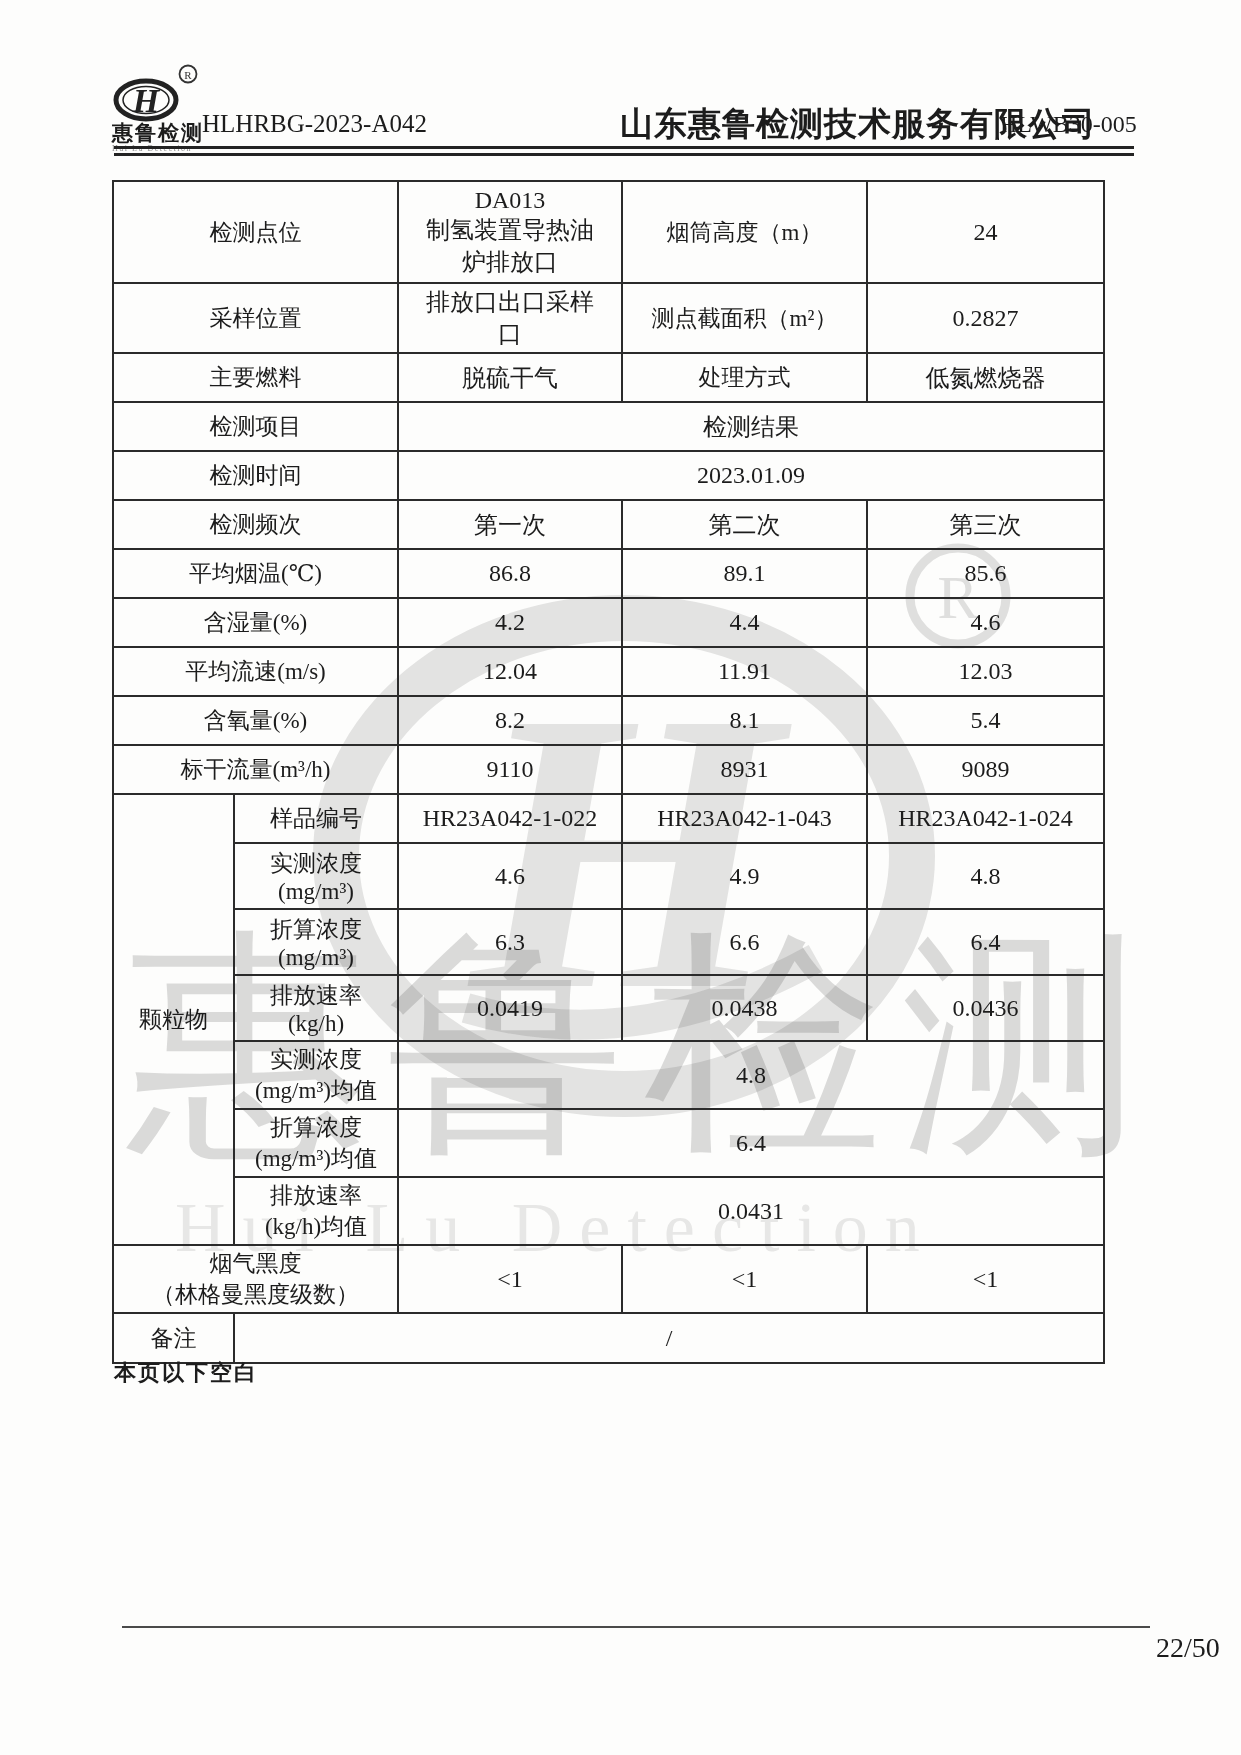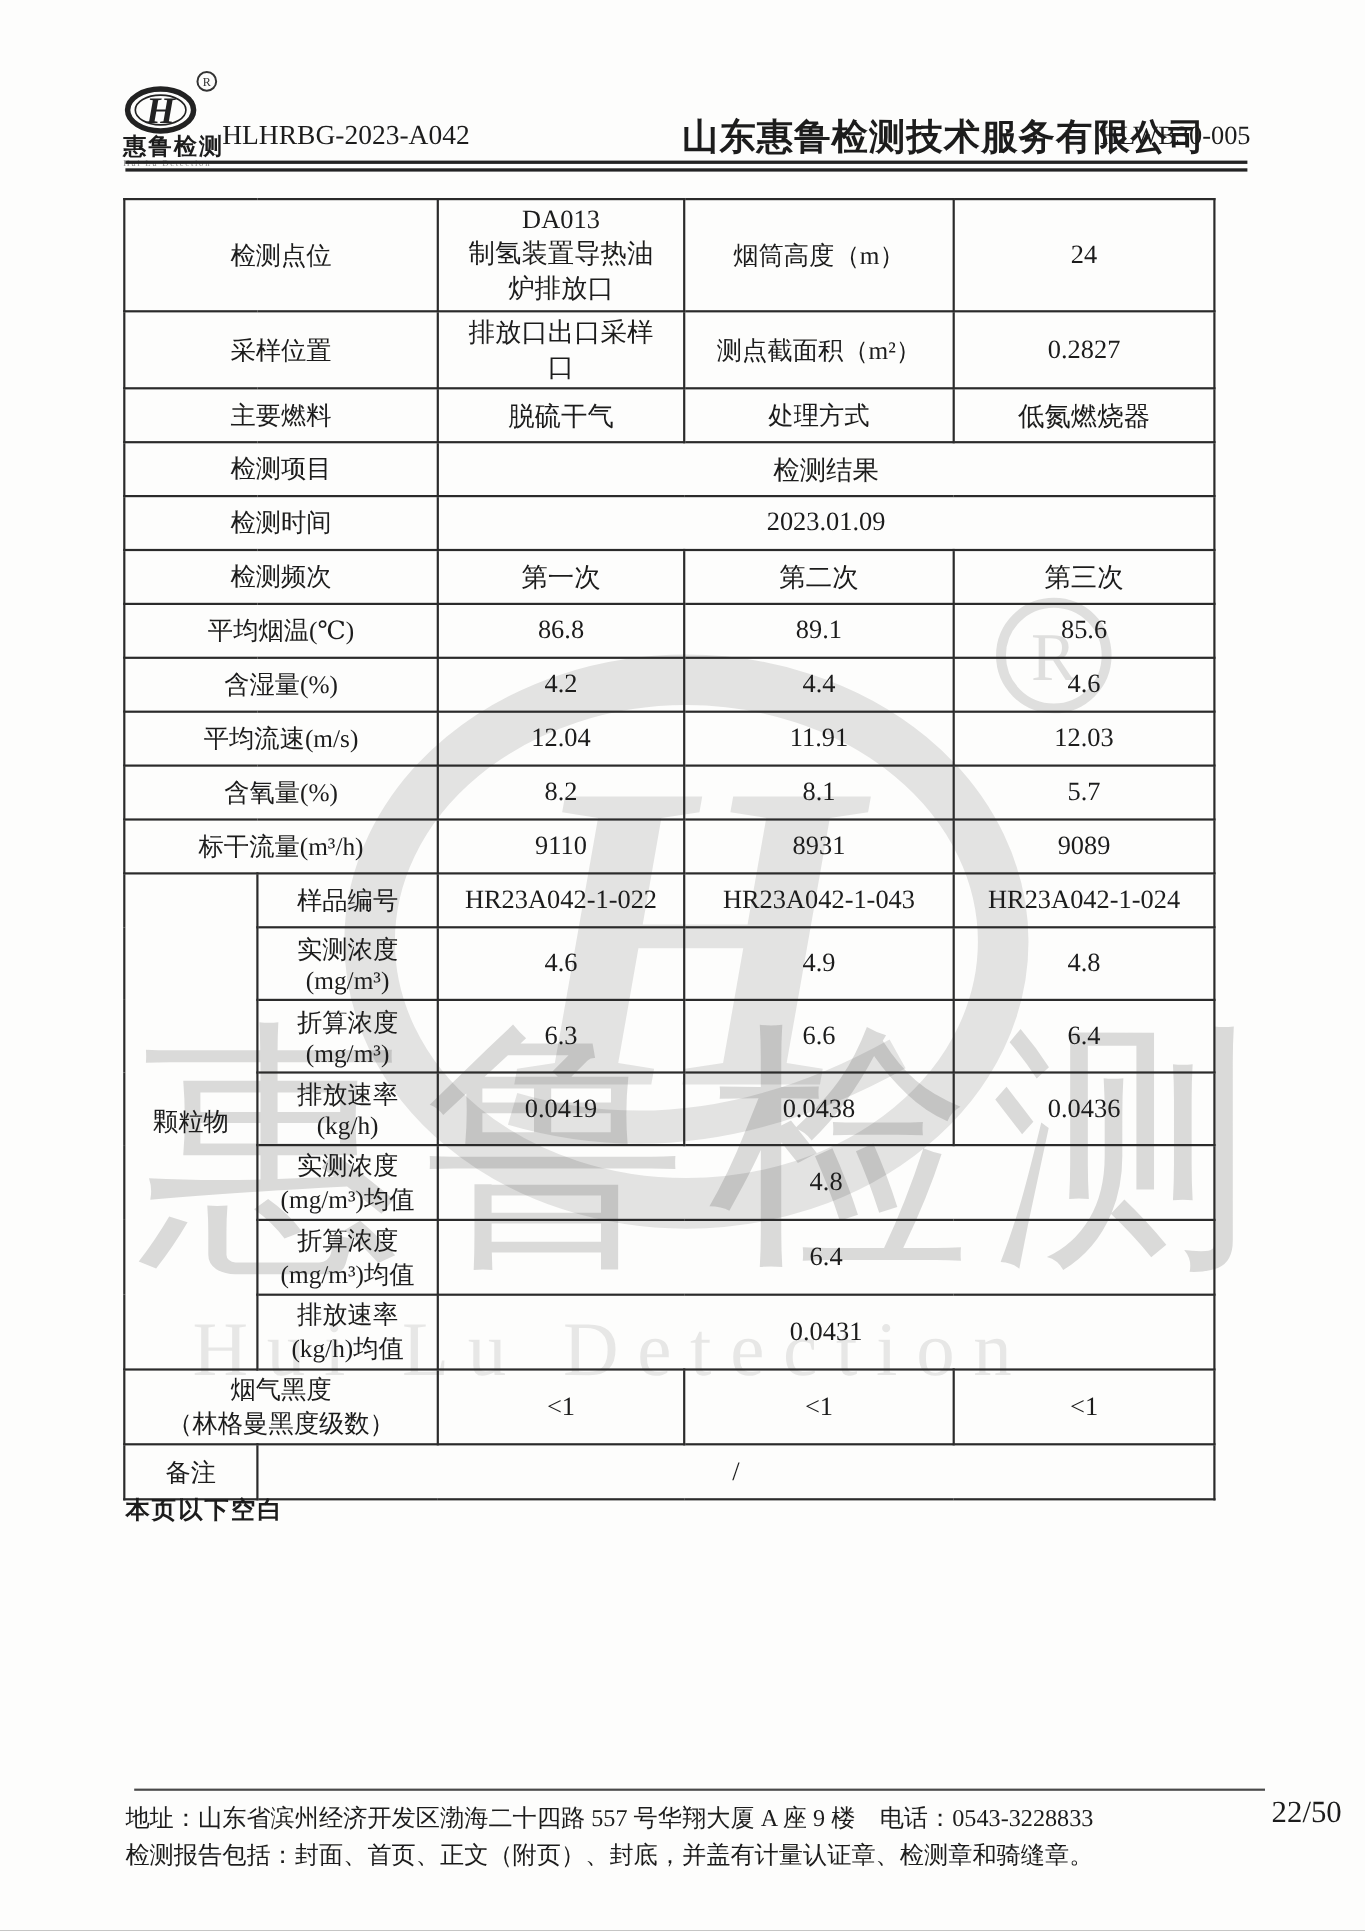--- a/index.html
+++ b/index.html
@@ -157,21 +157,21 @@
       <tr class="h49">
         <td colspan="2" class="lbl">平均流速(m/s)</td>
         <td class="val">12.04</td>
         <td class="val">11.91</td>
         <td class="val">12.03</td>
       </tr>
       <tr class="h49">
         <td colspan="2" class="lbl">含氧量(%)</td>
         <td class="val">8.2</td>
         <td class="val">8.1</td>
-        <td class="val">5.7</td>
+        <td class="val">5.4</td>
       </tr>
       <tr class="h49">
         <td colspan="2" class="lbl">标干流量(m³/h)</td>
         <td class="val">9110</td>
         <td class="val">8931</td>
         <td class="val">9089</td>
       </tr>
       <tr class="h49">
         <td rowspan="7" class="lbl">颗粒物</td>
         <td class="lbl">样品编号</td>
@@ -225,17 +225,15 @@
       <tr class="h50">
         <td class="lbl">备注</td>
         <td colspan="4" class="val">/</td>
       </tr>
     </tbody>
   </table>
 
   <div class="end-note">本页以下空白</div>
 
   <div class="foot-rule"></div>
-  <div class="foot-line1">地址：山东省滨州经济开发区渤海二十四路 557 号华翔大厦 A 座 9 楼　电话：0543-3228833</div>
-  <div class="foot-line2">检测报告包括：封面、首页、正文（附页）、封底，并盖有计量认证章、检测章和骑缝章。</div>
   <div class="page-num">22/50</div>
 
 </div>
 
 </body></html>

